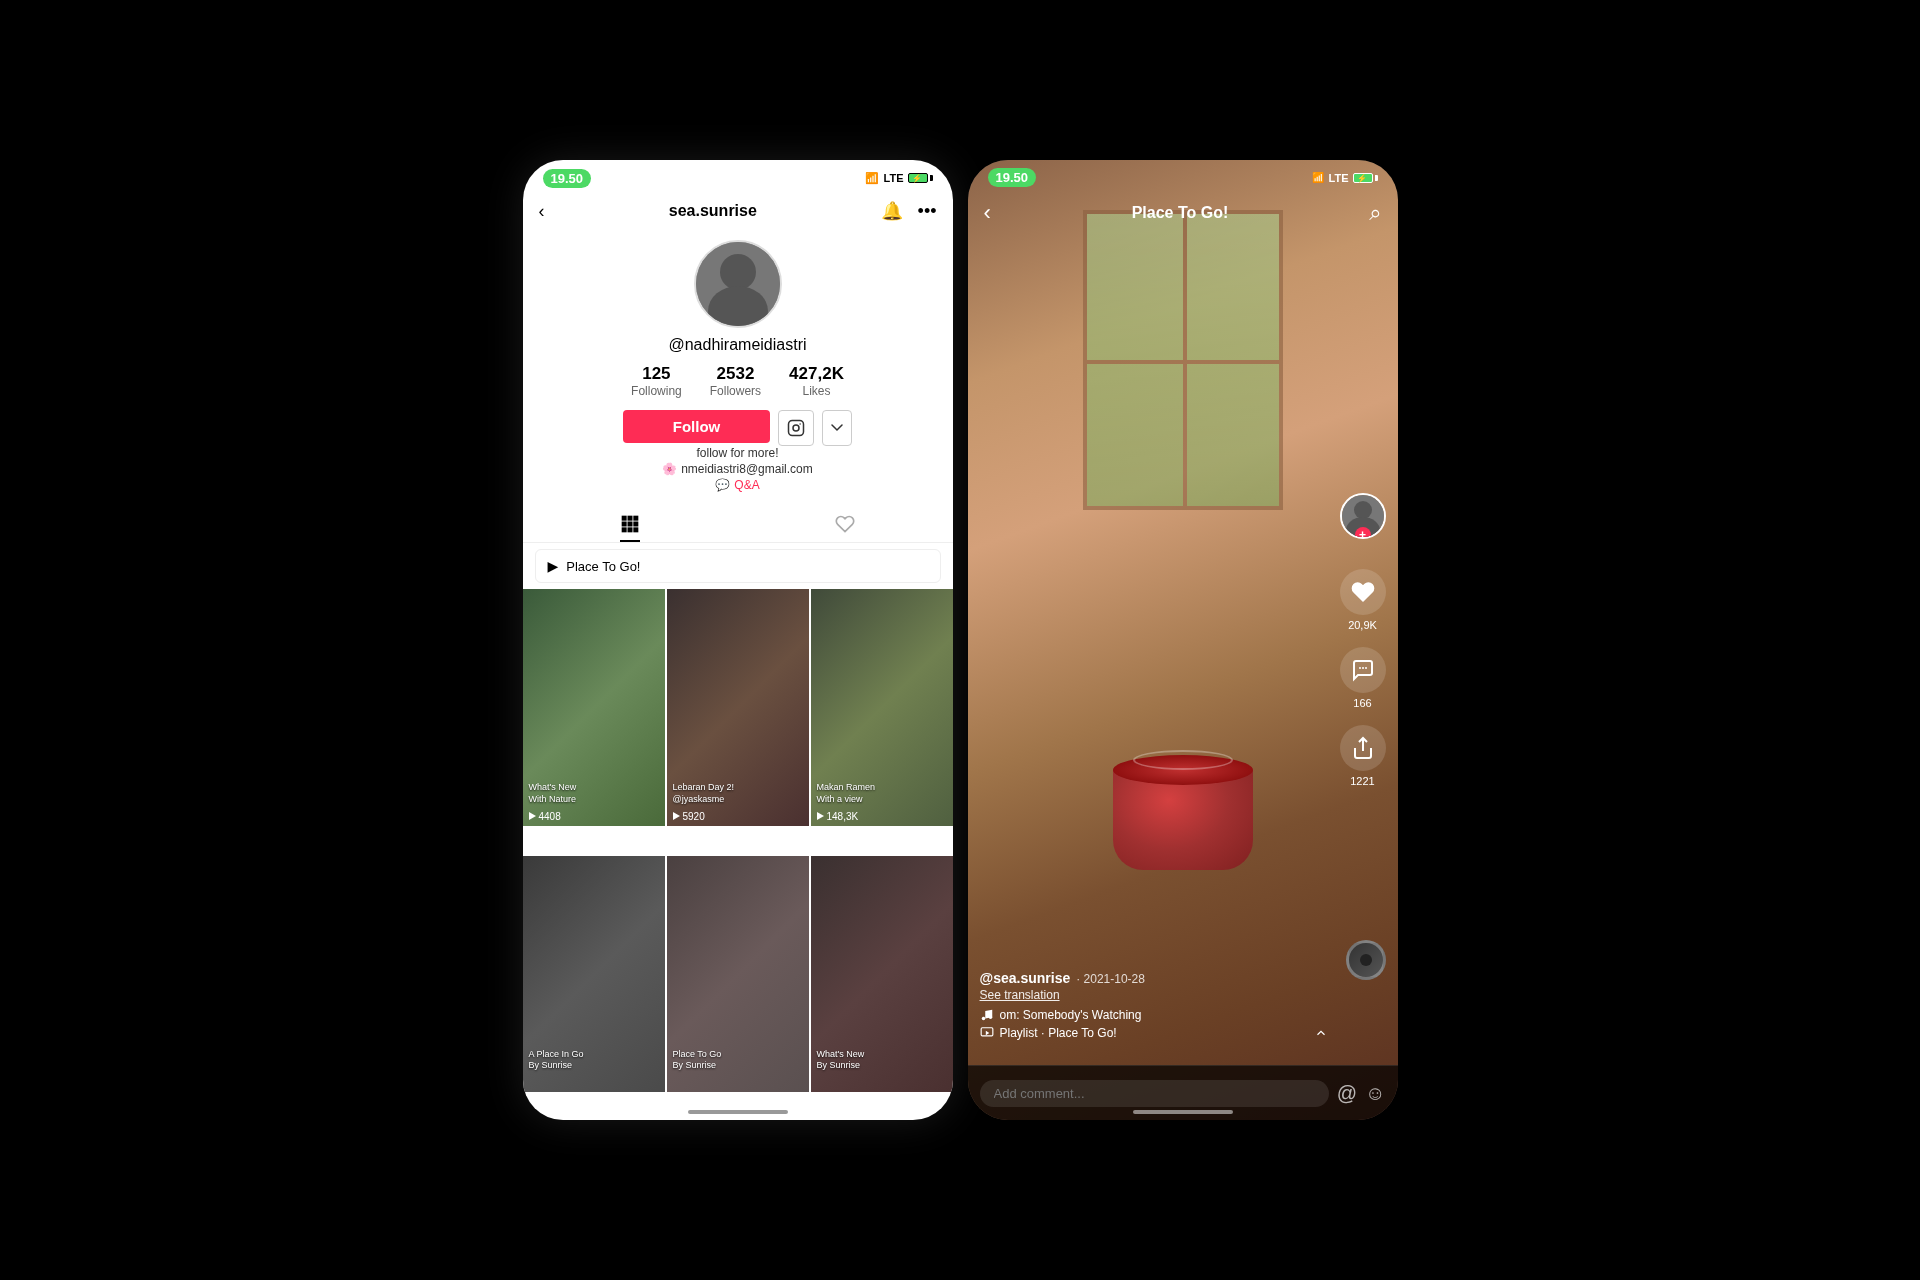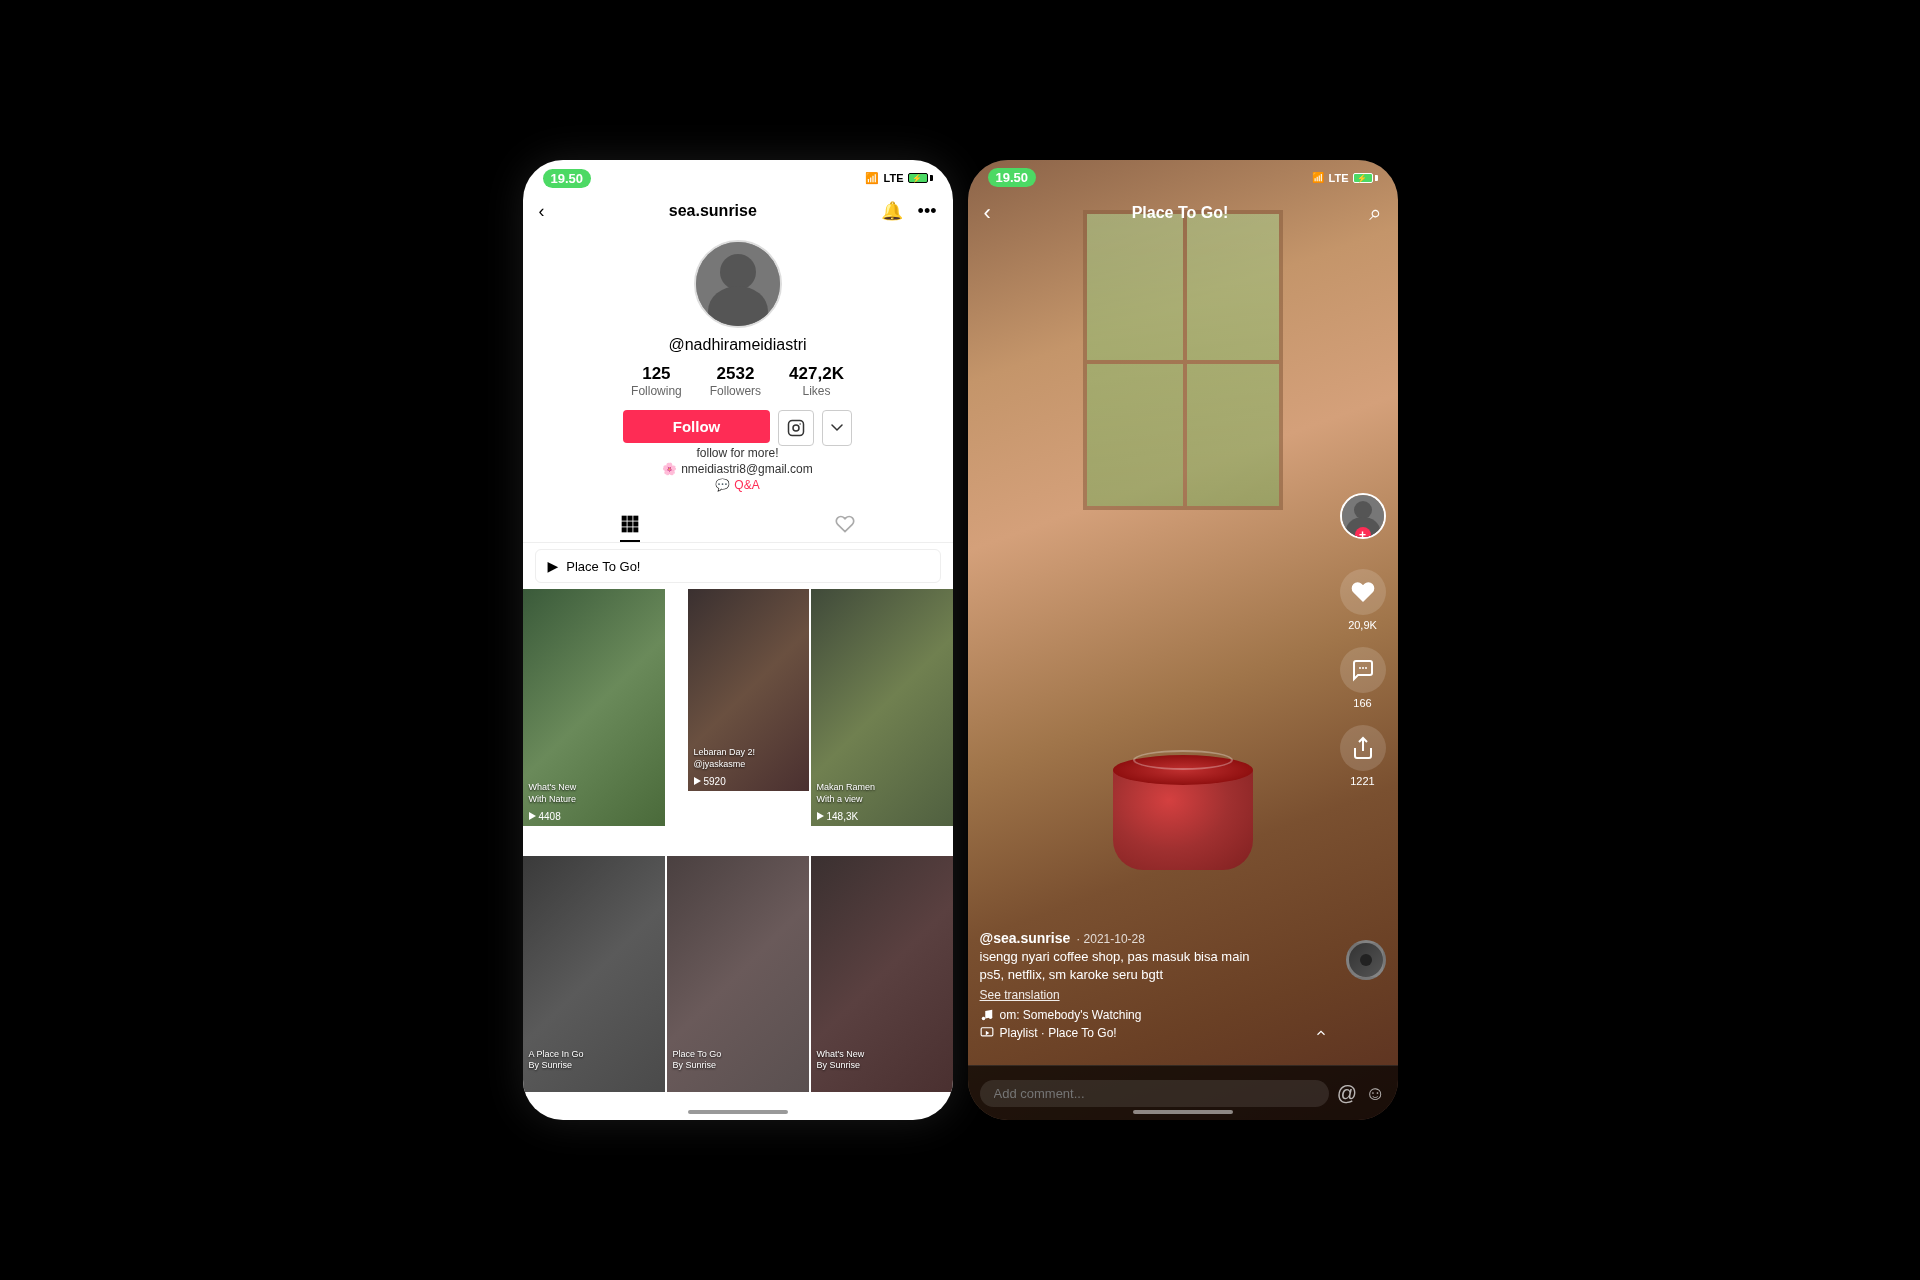--- a/index.html
+++ b/index.html
@@ -293,21 +293,21 @@
       flex: 1;
     }
     .video-thumb {
       position: relative;
       aspect-ratio: 0.6;
       background: #333;
       overflow: hidden;
       cursor: pointer;
     }
     .thumb-1 { background: linear-gradient(135deg, #3a5a3a 0%, #6a8a5a 50%, #4a6a3a 100%); }
-    .thumb-2 { background: linear-gradient(135deg, #3a3030 0%, #6a5040 50%, #4a3030 100%); margin-left: 21px; }
+    .thumb-2 { background: linear-gradient(135deg, #3a3030 0%, #6a5040 50%, #4a3030 100%); }
     .thumb-3 { background: linear-gradient(135deg, #404a3a 0%, #708050 50%, #506040 100%); }
     .thumb-4 { background: linear-gradient(135deg, #3a3a3a 0%, #5a5a5a 50%, #4a4a4a 100%); }
     .thumb-5 { background: linear-gradient(135deg, #4a4040 0%, #6a5a5a 50%, #5a5050 100%); }
     .thumb-6 { background: linear-gradient(135deg, #3a3030 0%, #5a4040 50%, #4a3030 100%); }
 
     .video-label {
       position: absolute;
       bottom: 20px;
       left: 6px;
       right: 6px;
@@ -876,23 +876,20 @@
     </div>
   </div>
 
   <div class="music-disc"></div>
 
   <div class="bottom-info">
     <div style="display:flex;align-items:center;gap:6px;">
       <span class="creator-name">@sea.sunrise</span>
       <span class="video-date">· 2021-10-28</span>
     </div>
-    <div class="video-desc">
-      isengg nyari coffee shop, pas masuk bisa main<br>ps5, netflix, sm karoke seru bgtt
-    </div>
     <div class="see-translation">See translation</div>
     <div class="music-line">
       <svg width="14" height="14" viewBox="0 0 24 24" fill="white">
         <path d="M9 18V5l12-2v13"></path>
         <circle cx="6" cy="18" r="3"></circle>
         <circle cx="18" cy="16" r="3"></circle>
       </svg>
       <span>om: Somebody's Watching</span>
     </div>
     <div style="display:flex;align-items:flex-end;justify-content:space-between;">

